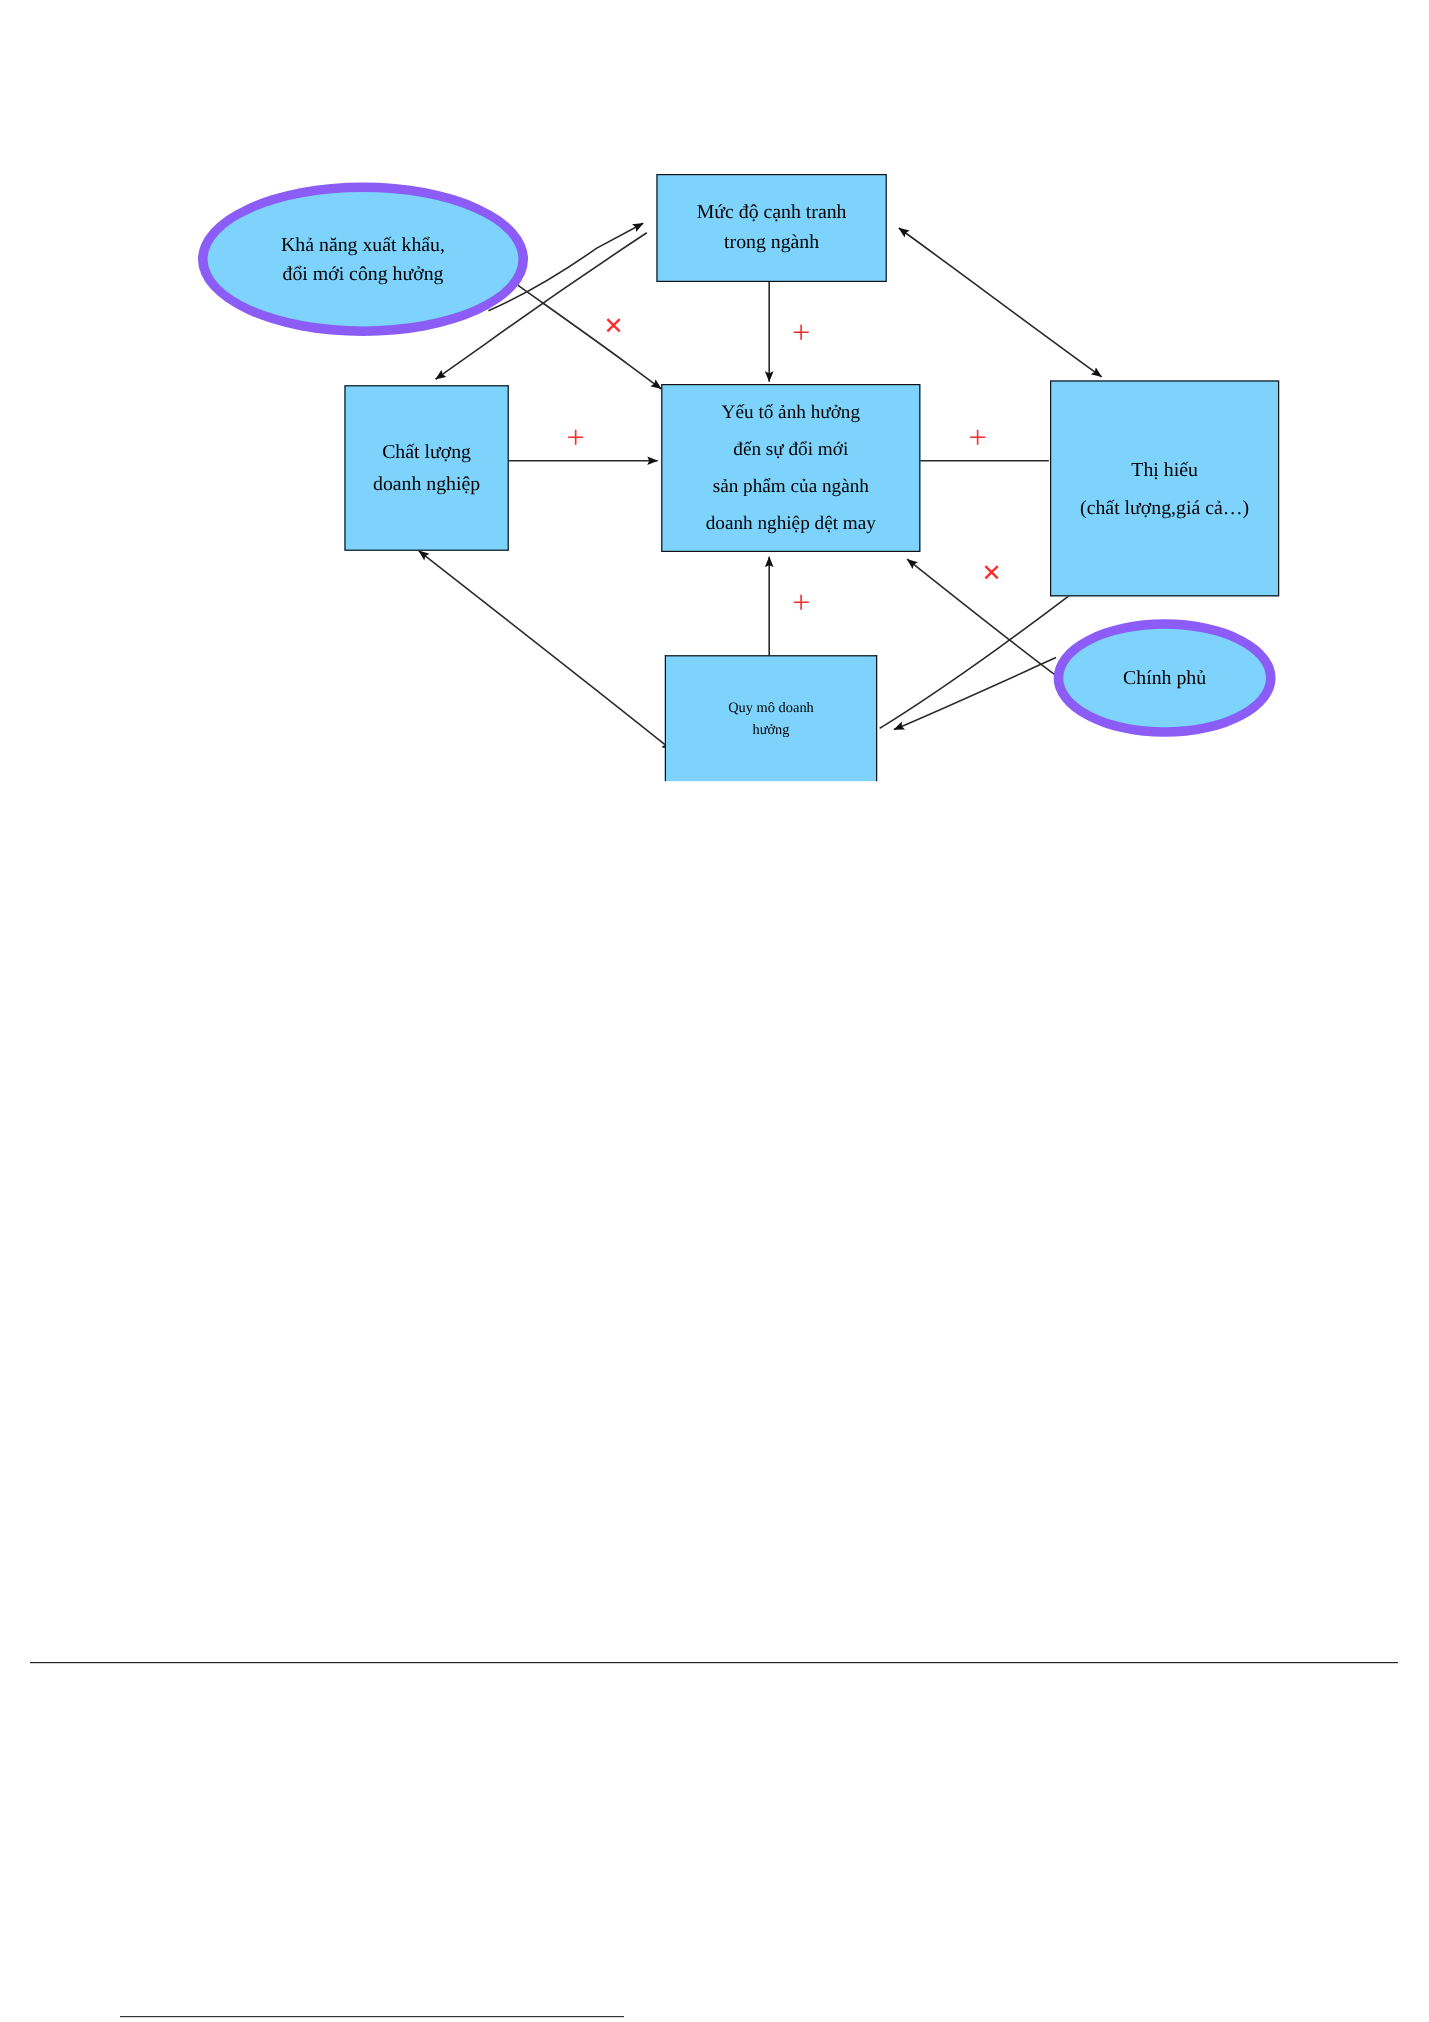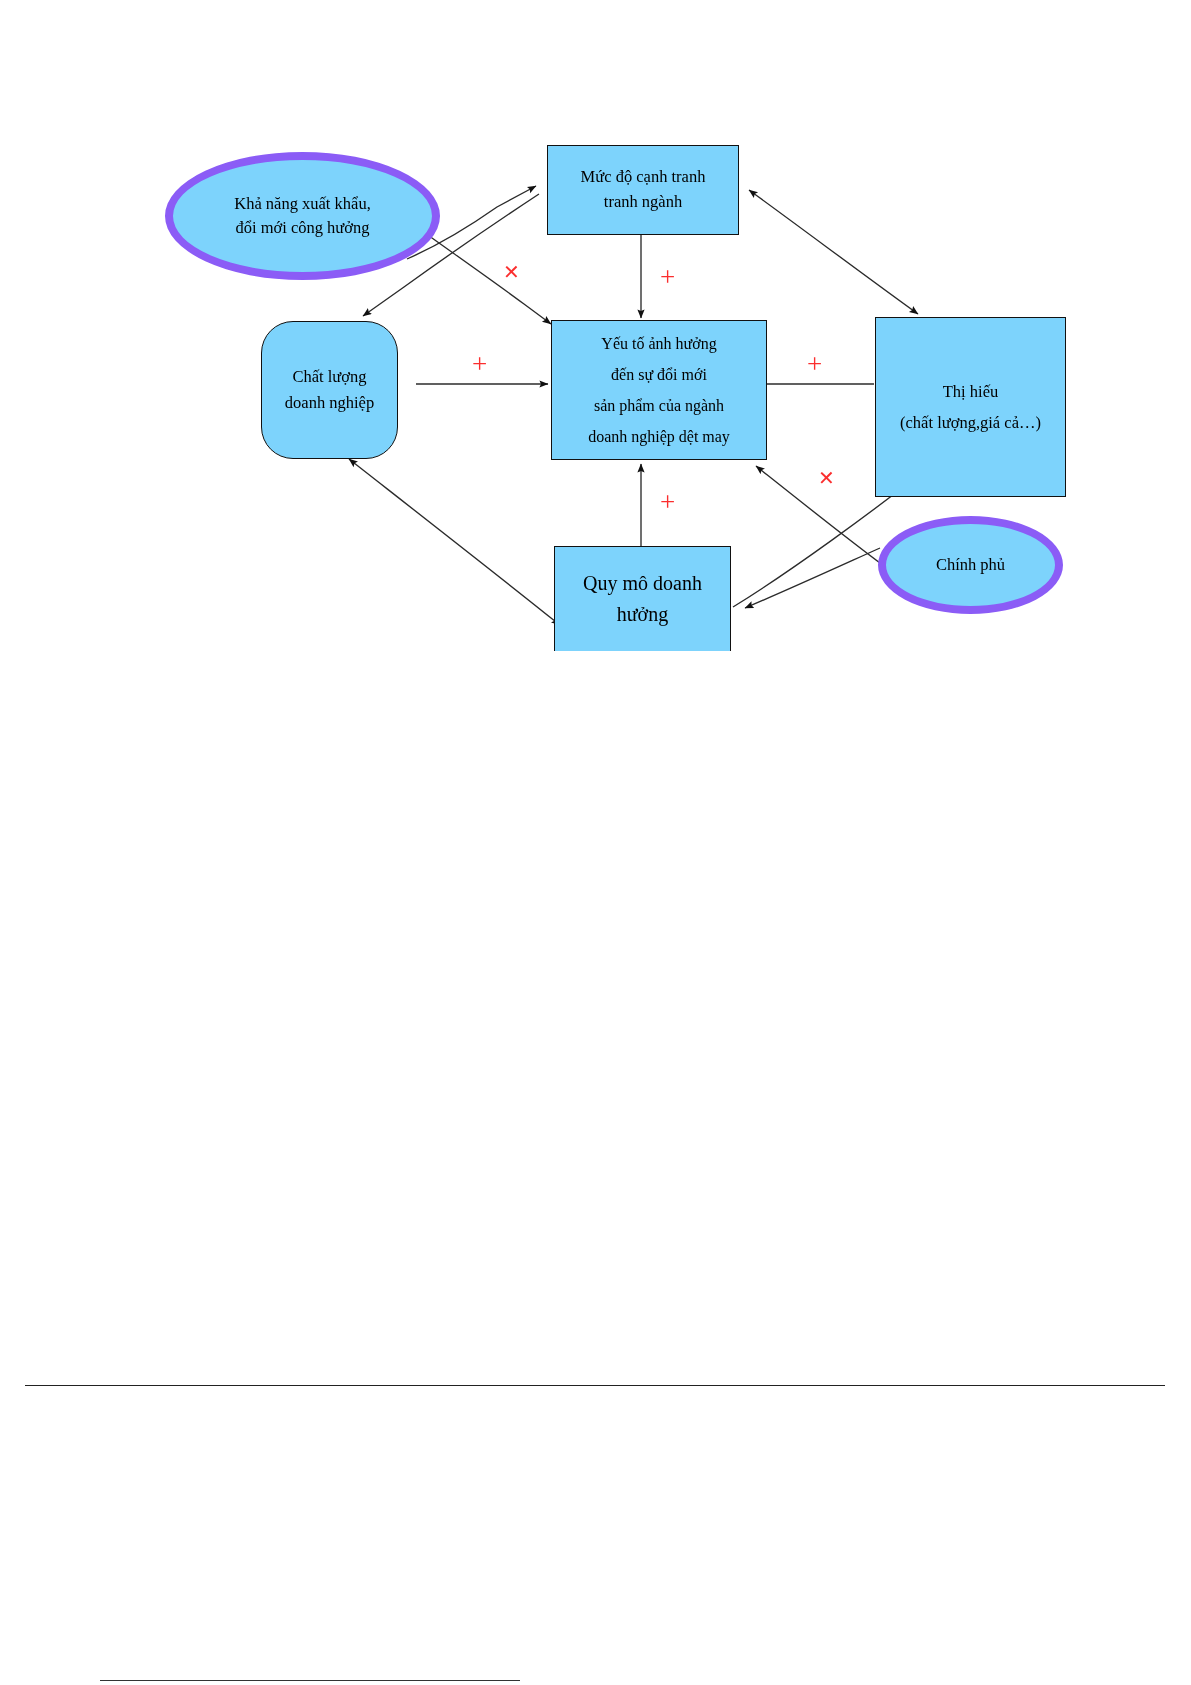--- a/index.html
+++ b/index.html
@@ -62,42 +62,42 @@
   </g>
 </svg>
 
 <div class="node ellipsenode" style="left:165px;top:152px;width:275px;height:128px;font-size:16.5px;line-height:1.45;">
   <span class="line">Khả năng xuất khẩu,</span>
   <span class="line">đổi mới công hưởng</span>
 </div>
 
 <div class="node boxnode" style="left:547px;top:145px;width:192px;height:90px;font-size:16.5px;line-height:1.5;">
   <span class="line">Mức độ cạnh tranh</span>
-  <span class="line">tranh ngành</span>
+  <span class="line">trong ngành</span>
 </div>
 
-<div class="node boxnode" style="left:261px;top:321px;width:137px;height:138px;font-size:16.5px;line-height:1.55;border-radius:32px;">
+<div class="node boxnode" style="left:287px;top:321px;width:137px;height:138px;font-size:16.5px;line-height:1.55;">
   <span class="line">Chất lượng</span>
   <span class="line">doanh nghiệp</span>
 </div>
 
 <div class="node boxnode" style="left:551px;top:320px;width:216px;height:140px;font-size:16px;line-height:1.0;
             justify-content:space-around;padding:7px 0;">
   <span class="line">Yếu tố ảnh hưởng</span>
   <span class="line">đến sự đổi mới</span>
   <span class="line">sản phẩm của ngành</span>
   <span class="line">doanh nghiệp dệt may</span>
 </div>
 
 <div class="node boxnode" style="left:875px;top:317px;width:191px;height:180px;font-size:16.5px;line-height:1.9;">
   <span class="line">Thị hiếu</span>
   <span class="line">(chất lượng,giá cả…)</span>
 </div>
 
-<div class="node boxnode" style="left:554px;top:546px;width:177px;height:105px;font-size:20px;line-height:1.55;
+<div class="node boxnode" style="left:554px;top:546px;width:177px;height:105px;font-size:12px;line-height:1.55;
             border-bottom:none;">
   <span class="line">Quy mô doanh</span>
   <span class="line">hưởng</span>
 </div>
 
 <div class="node ellipsenode" style="left:878px;top:516px;width:185px;height:98px;font-size:16.5px;line-height:1.45;">
   <span class="line">Chính phủ</span>
 </div>
 
 <span class="marker cross" style="left:503px;top:262px;">✕</span>

